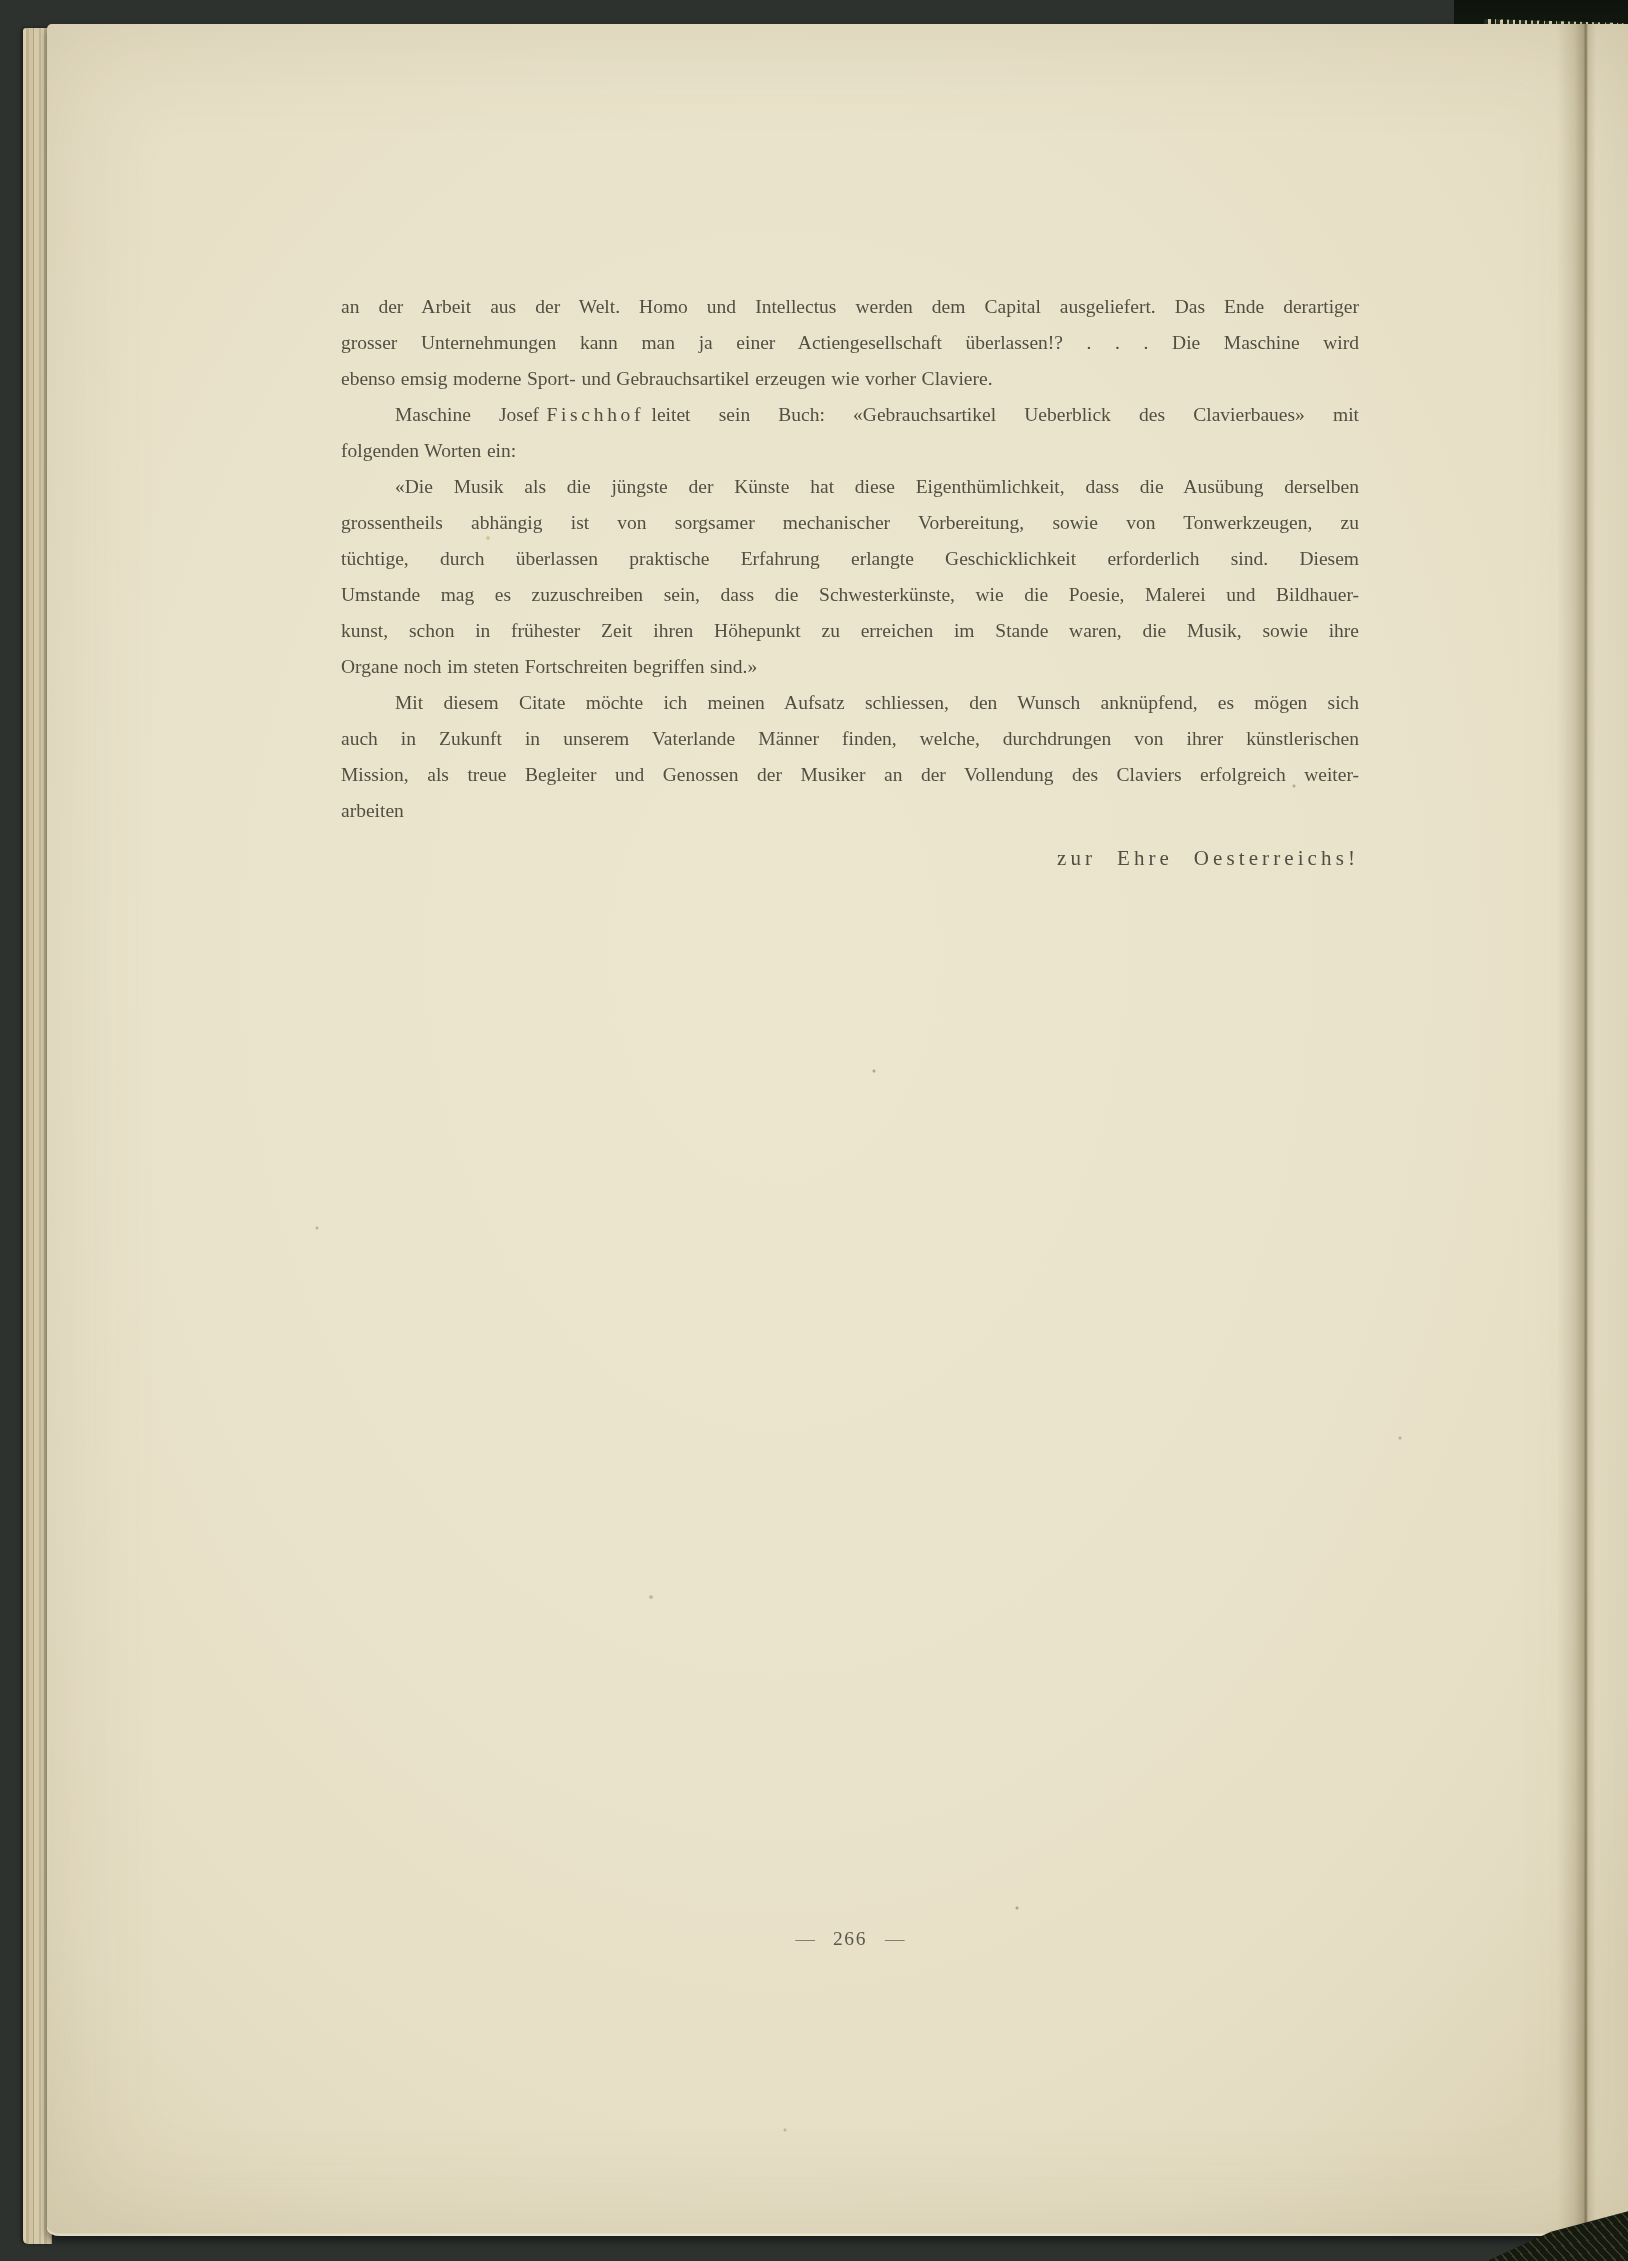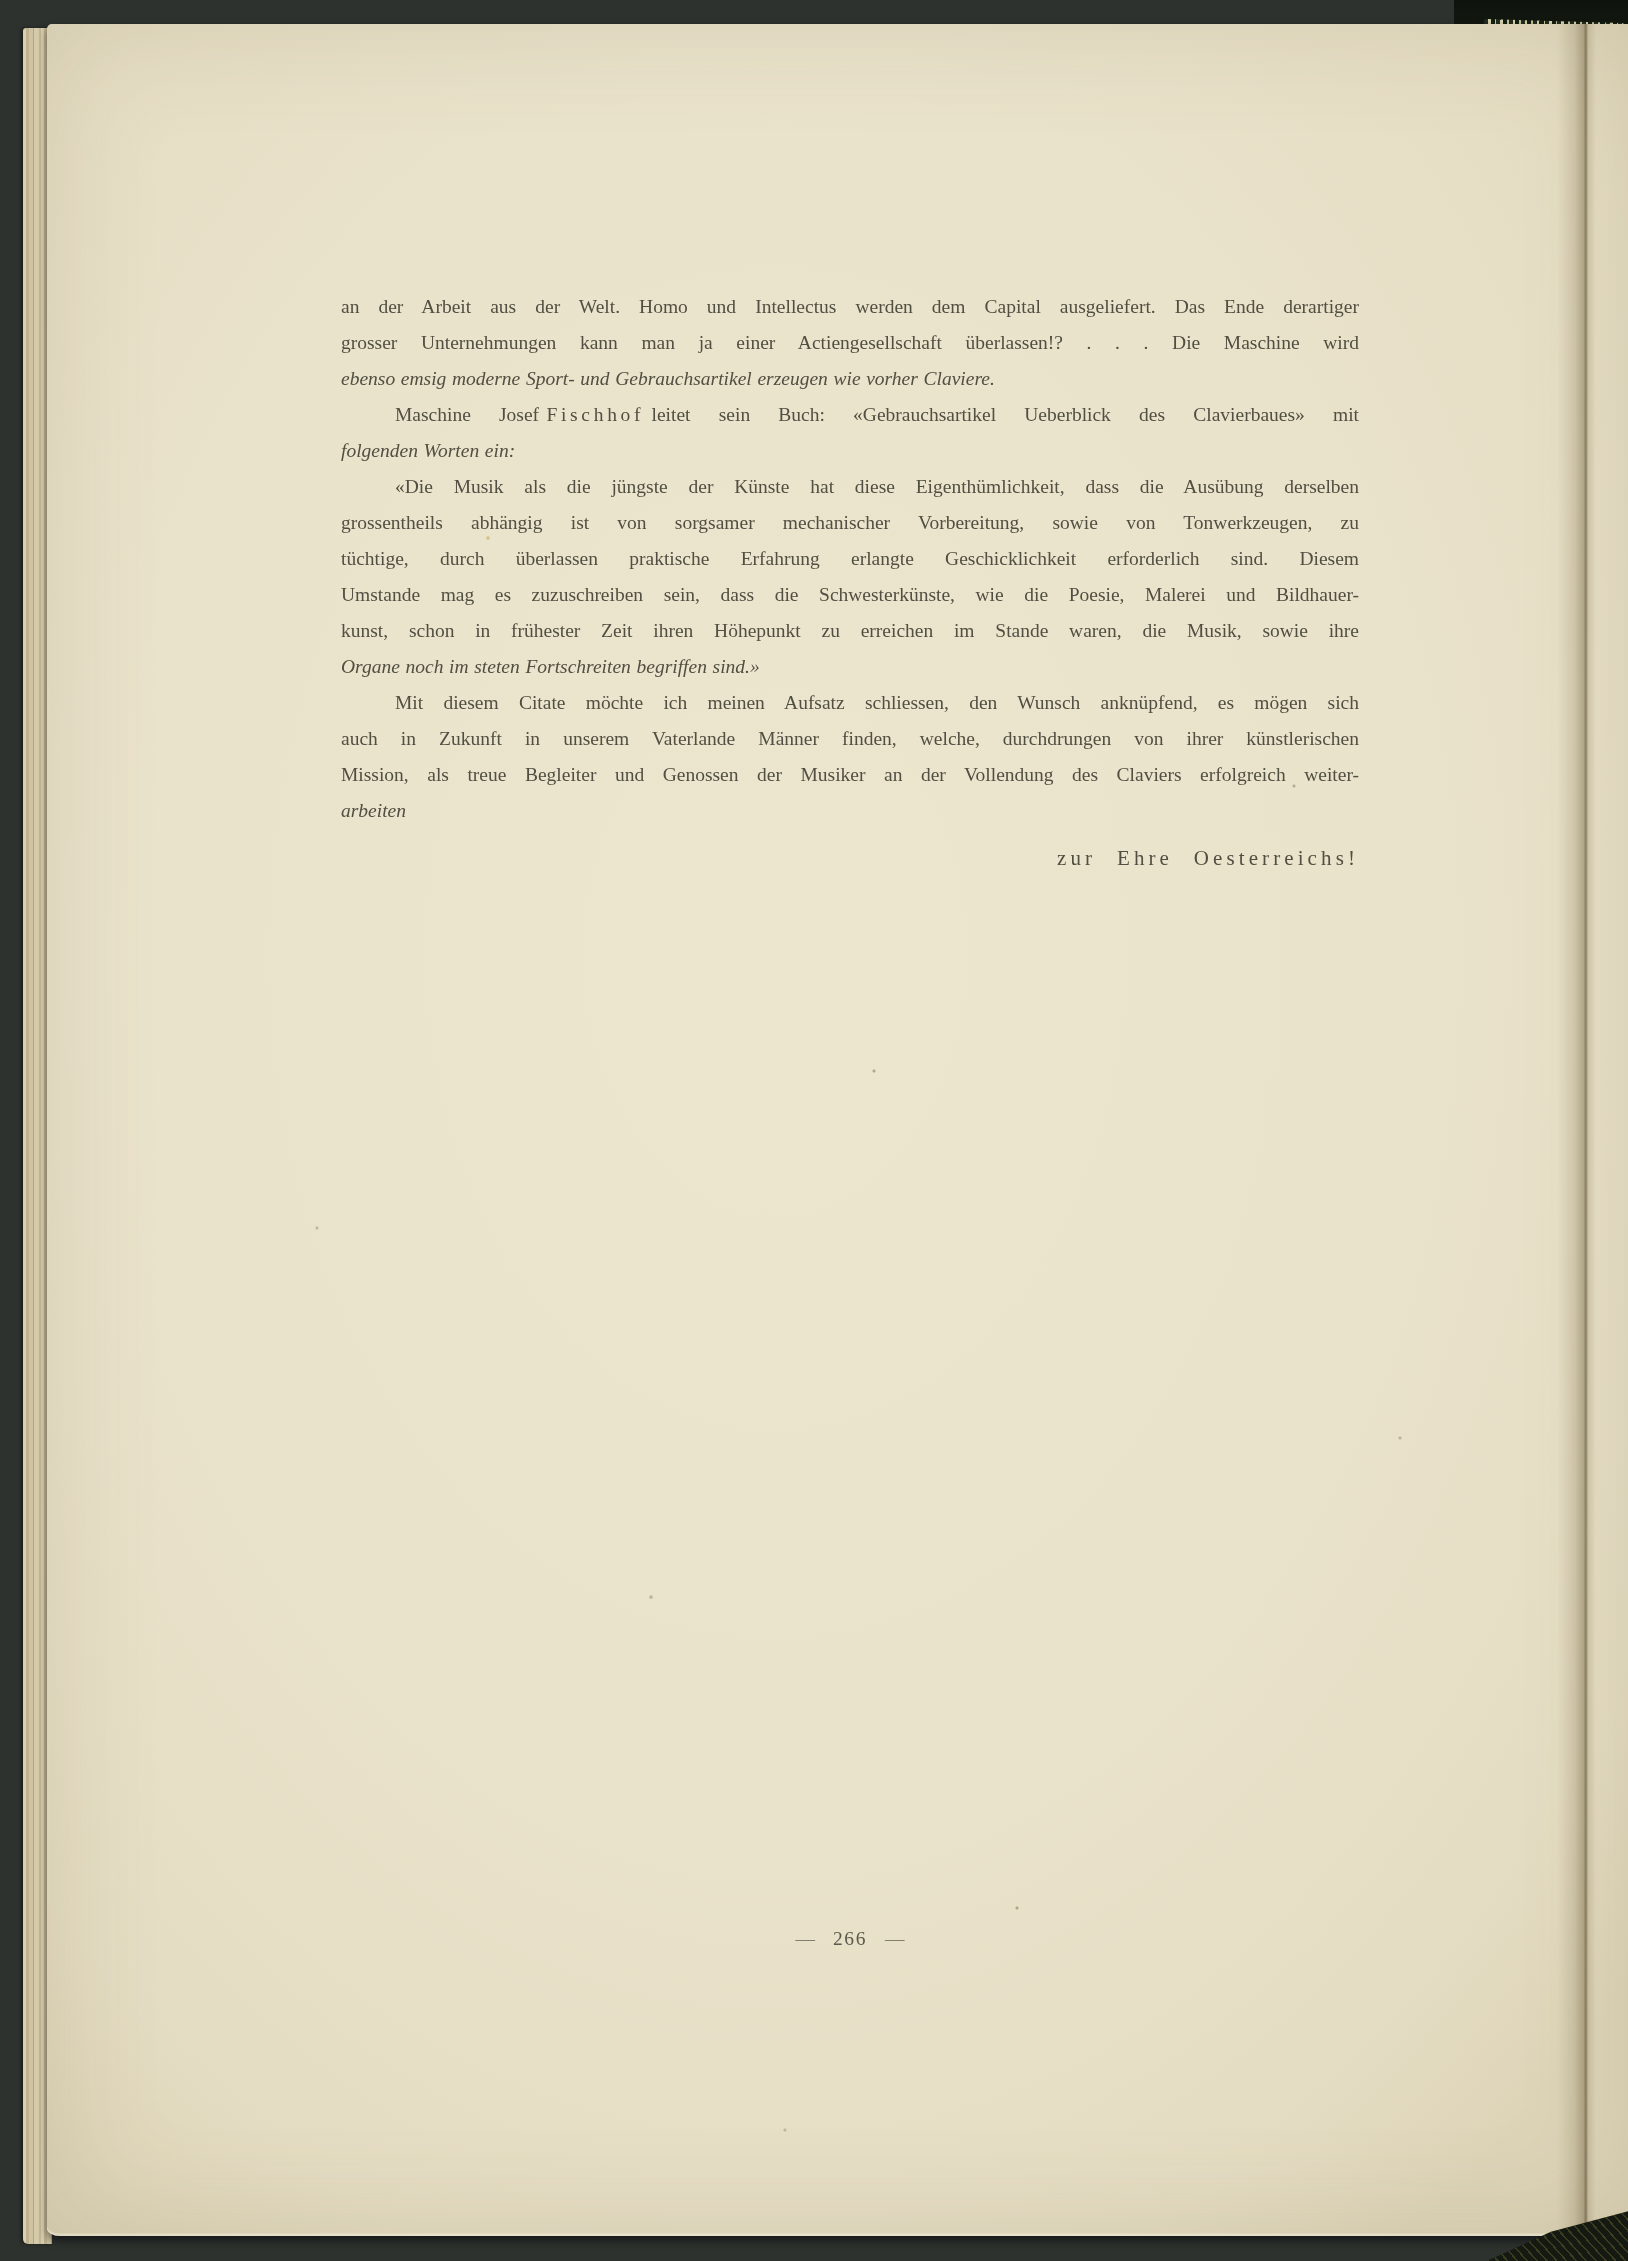--- a/index.html
+++ b/index.html
@@ -97,21 +97,20 @@
     height: 36px;
     line-height: 36px;
     text-align: justify;
     text-align-last: justify;
     overflow: hidden;
     word-spacing: 0.8px;
   }
   .line.end {
     text-align: left;
     text-align-last: left;
-    font-style: italic;
   }
   .ind { text-indent: 54px; }
   .sperr { letter-spacing: 3.7px; margin: 0 7.3px; }
   .dedication {
     margin-top: 10.6px;
     height: 36px;
     line-height: 36px;
     text-align: right;
     letter-spacing: 4.1px;
     word-spacing: 11.4px;

